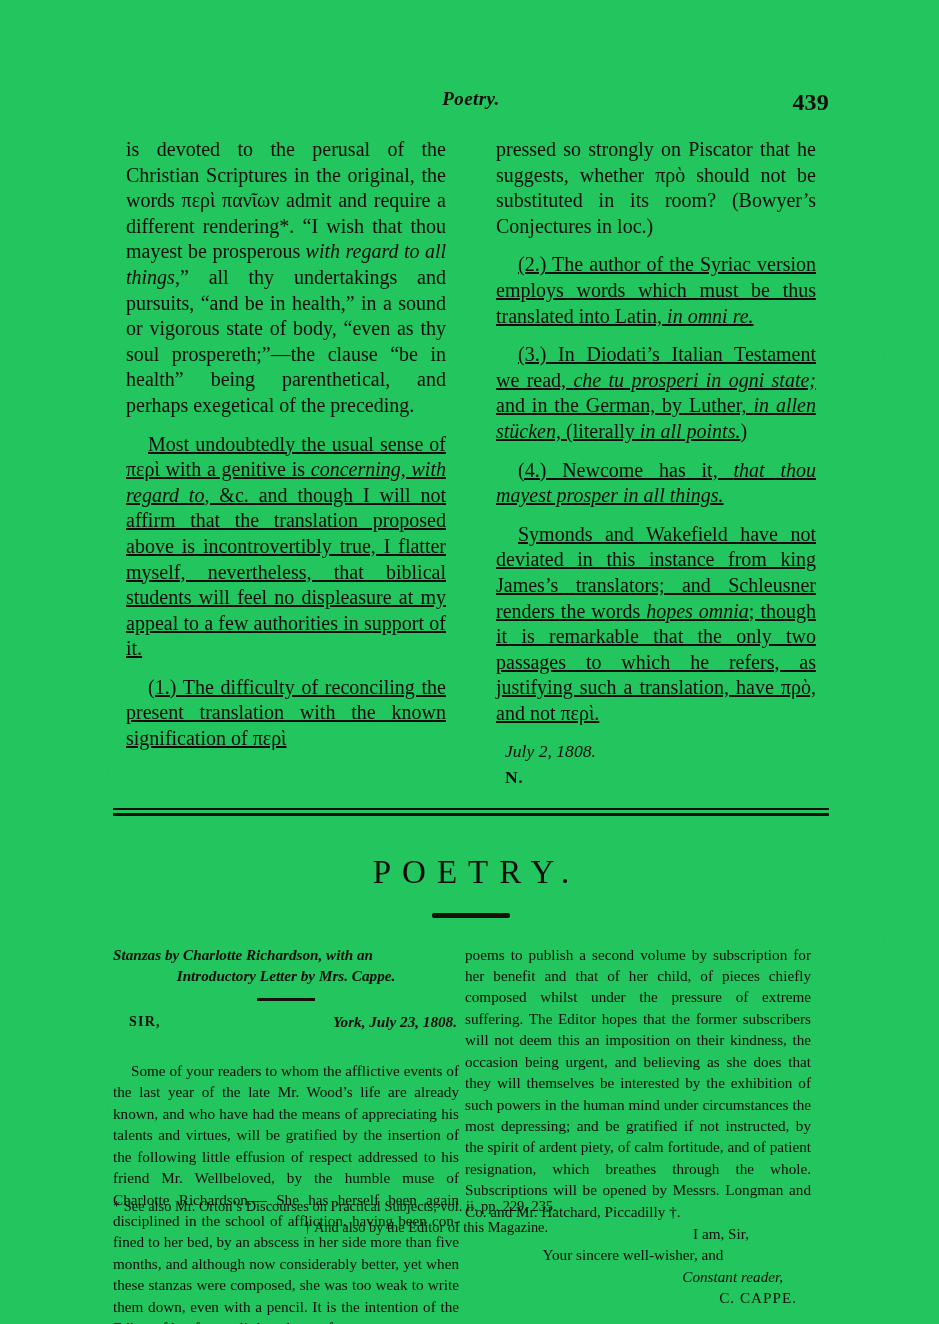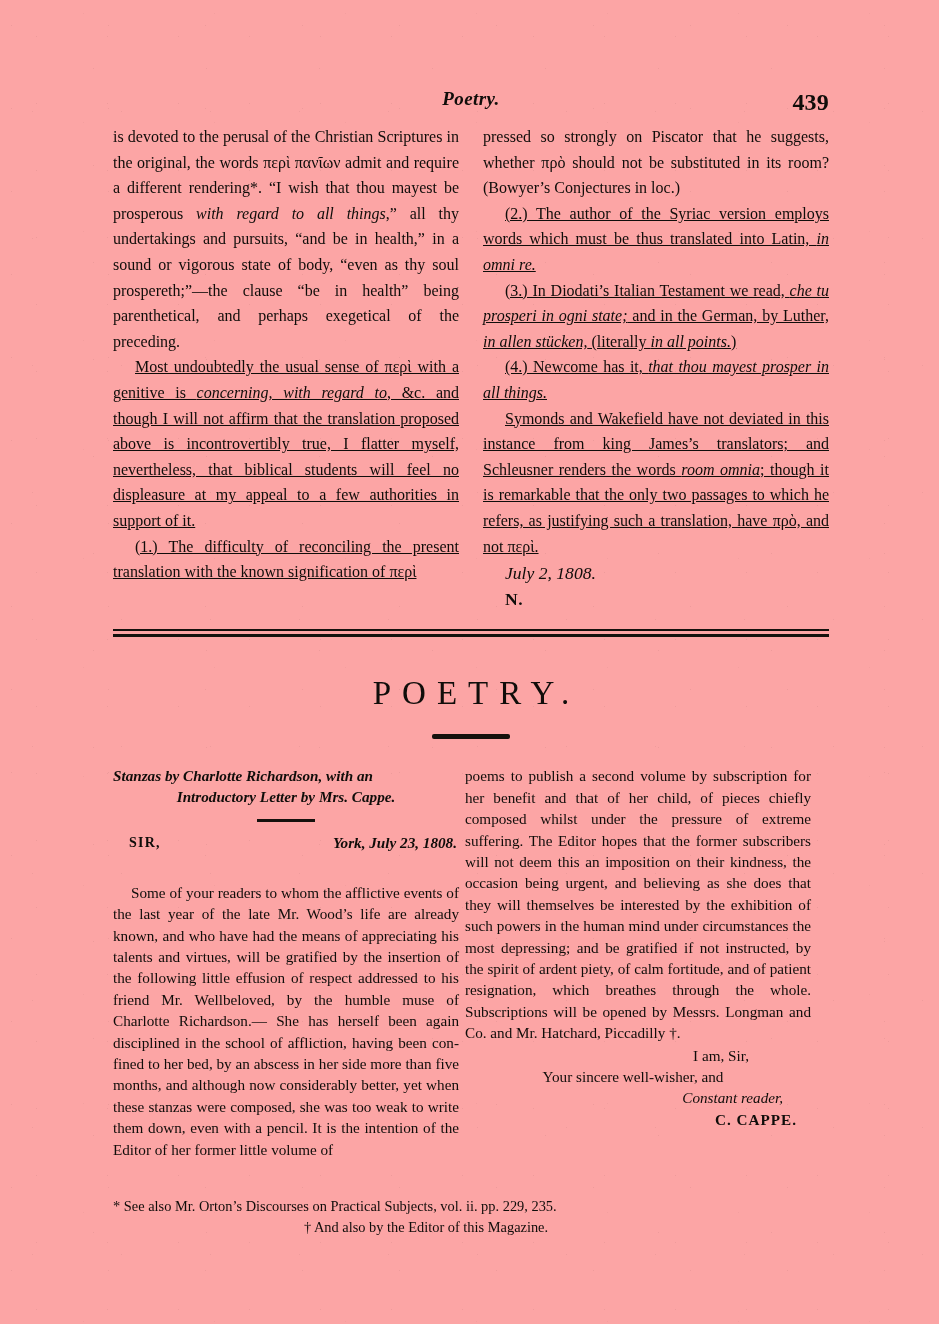--- a/index.html
+++ b/index.html
@@ -15,21 +15,21 @@
     color: #100d0a;
     overflow: hidden;
   }
 
   
   #page {
     position: absolute;
     left: 0; top: 0;
     width: 939px;
     height: 1324px;
-    background: #fca5a5;
+    background: #22c55e;
   }
 
   #content {
     position: absolute;
     left: 113px;
     top: 88px;
     width: 716px;
   }
 
   
@@ -60,22 +60,22 @@
   .cols {
     display: flex;
     gap: 24px;
   }
   .col {
     width: 346px;
   }
 
   
   .art p {
-    margin: 0;
-    font-size: 16px;
+    margin: 13px;
+    font-size: 20px;
     line-height: 25.6px;
     text-align: justify;
     text-justify: inter-word;
     hyphens: manual;
   }
   .art p.ind { text-indent: 22px; text-decoration: underline; }
   .art p.noind { text-indent: 0; }
 
   
   .artsig {
@@ -178,21 +178,21 @@
 
   .closing {
     font-size: 15.2px;
     line-height: 21.4px;
     margin-top: 1px;
   }
   .closing div { white-space: nowrap; }
   .c1 { text-align: right; padding-right: 62px; }
   .c2 { text-align: center; padding-right: 10px; }
   .c3 { text-align: right; padding-right: 28px; font-style: italic; }
-  .c4 { text-align: right; padding-right: 14px; font-weight: bold; letter-spacing: 1px; }
+  .c4 { text-align: right; padding-right: 14px; font-weight: normal; letter-spacing: 1px; }
 
   
   .footnotes {
     position: absolute;
     left: 113px;
     top: 1196px;
     width: 716px;
     font-size: 14.4px;
     line-height: 21px;
   }
@@ -232,21 +232,21 @@
         <p class="noind">is devoted to the perusal of the Christian Scriptures in the origi­nal, the words περὶ πανῖων admit and require a different rendering*. “I wish that thou mayest be prosperous <i>with regard to all things</i>,” all thy undertakings and pursuits, “and be in health,” in a sound or vigorous state of bo­dy, “even as thy soul prosper­eth;”—the clause “be in health” being parenthetical, and perhaps exegetical of the preceding.</p>
         <p class="ind">Most undoubtedly the usual sense of περὶ with a genitive is <i>concerning, with regard to</i>, &amp;c. and though I will not affirm that the translation proposed above is incontrovertibly true, I flatter myself, nevertheless, that biblical students will feel no displeasure at my appeal to a few authorities in support of it.</p>
         <p class="ind">(1.) The difficulty of recon­ciling the present translation with the known signification of περὶ</p>
       </div>
 
       <div class="col">
         <p class="noind">pressed so strongly on Piscator that he suggests, whether πρὸ should not be substituted in its room? (Bowyer’s Conjectures in loc.)</p>
         <p class="ind">(2.) The author of the Syriac version employs words which must be thus translated into Latin, <i>in omni re.</i></p>
         <p class="ind">(3.) In Diodati’s Italian Testa­ment we read, <i>che tu prosperi in ogni state;</i> and in the German, by Luther, <i>in allen stücken,</i> (li­terally <i>in all points.</i>)</p>
         <p class="ind">(4.) Newcome has it, <i>that thou mayest prosper in all things.</i></p>
-        <p class="ind">Symonds and Wakefield have not deviated in this instance from king James’s translators; and Schleusner renders the words <i>room omnia</i>; though it is remark­able that the only two passages to which he refers, as justifying such a translation, have πρὸ, and not περὶ.</p>
+        <p class="ind">Symonds and Wakefield have not deviated in this instance from king James’s translators; and Schleusner renders the words <i>hopes omnia</i>; though it is remark­able that the only two passages to which he refers, as justifying such a translation, have πρὸ, and not περὶ.</p>
 
         <div class="artsig">
           <span class="date">July 2, 1808.</span>
           <span class="initial">N.</span>
         </div>
       </div>
 
     </div>
 
     <div class="double-rule">

